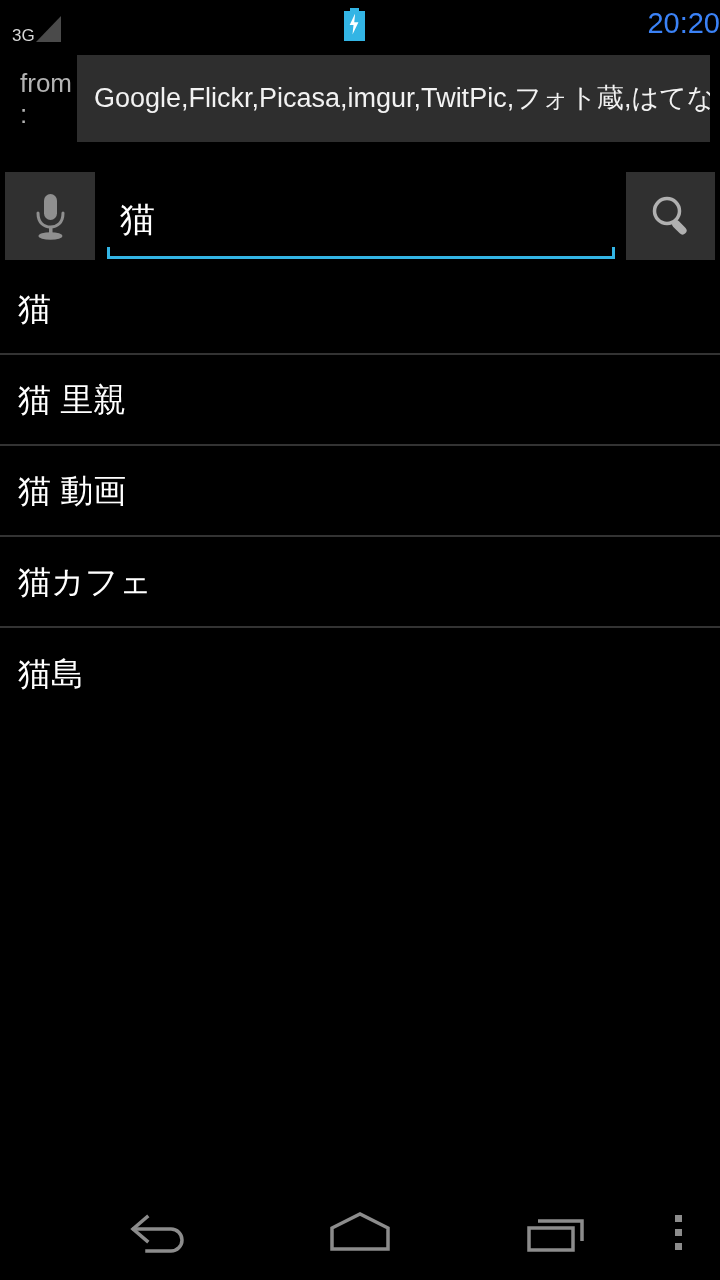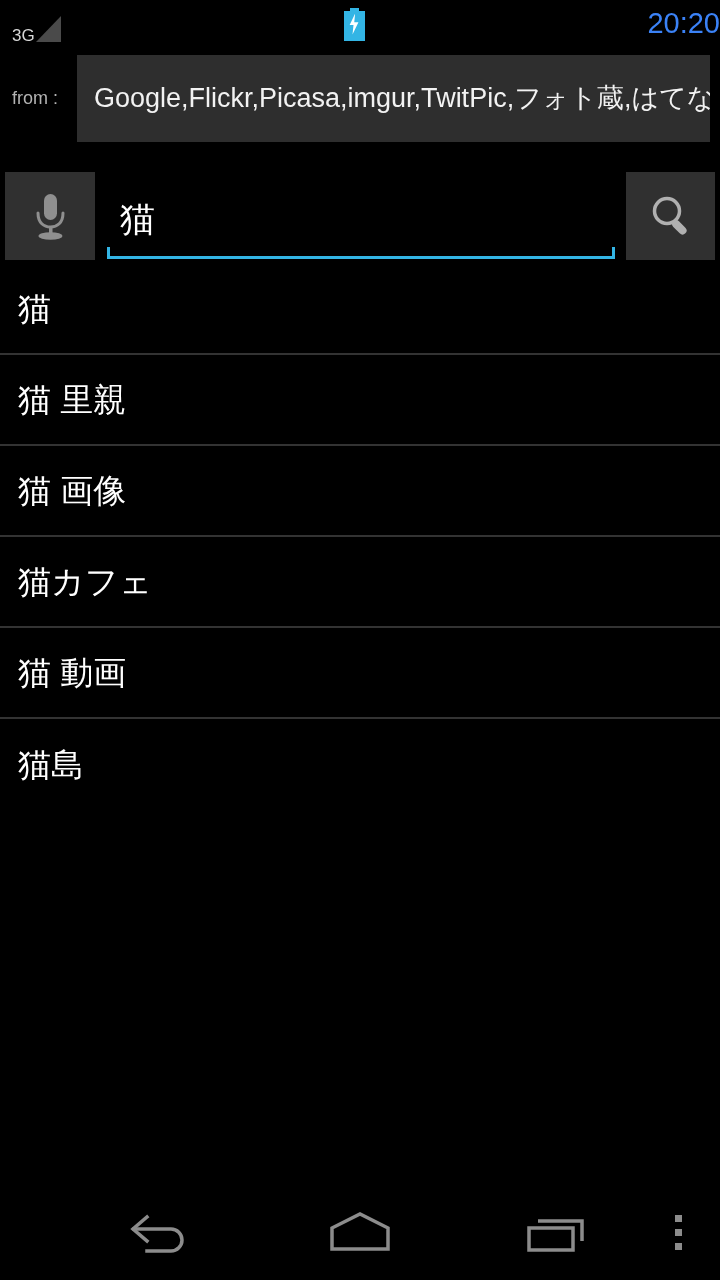--- a/index.html
+++ b/index.html
@@ -96,23 +96,23 @@
     height: 87px;
   }
   .from-label {
     position: absolute;
     left: 0; top: 0;
     width: 77px;
     height: 87px;
     display: flex;
     align-items: center;
     justify-content: flex-start;
-    padding-left: 12px;
-    box-sizing: border-box;
-    font-size: 18px;
+    padding-left: 20px;
+    box-sizing: border-box;
+    font-size: 26px;
     color: #b3b3b3;
   }
   .from-box {
     position: absolute;
     left: 77px; top: 0;
     width: 633px;
     height: 87px;
     background: #2e2e2e;
     display: flex;
     align-items: center;
@@ -278,27 +278,24 @@
 </div>
 
 <div class="suggestions">
   <div class="suggestion-item">
     <span class="suggestion-label">猫</span>
   </div>
   <div class="suggestion-item">
     <span class="suggestion-label">猫 里親</span>
   </div>
   <div class="suggestion-item">
-    <span class="suggestion-label">猫 画像</span>
+    <span class="suggestion-label">猫 動画</span>
   </div>
   <div class="suggestion-item">
     <span class="suggestion-label">猫カフェ</span>
-  </div>
-  <div class="suggestion-item">
-    <span class="suggestion-label">猫 動画</span>
   </div>
   <div class="suggestion-item last">
     <span class="suggestion-label">猫島</span>
   </div>
 </div>
 
 <div class="nav-bar">
 
   <div class="nav-btn nav-back">
     <svg width="70" height="46" viewBox="0 0 70 46">

